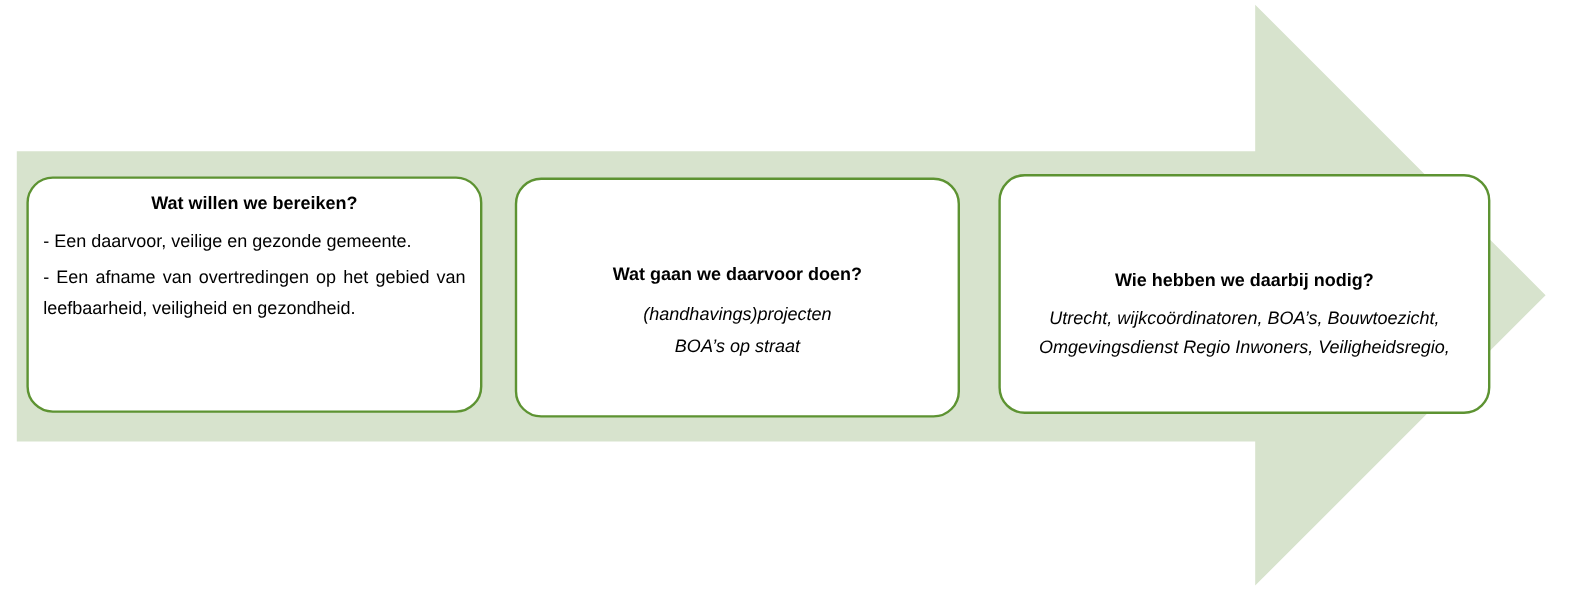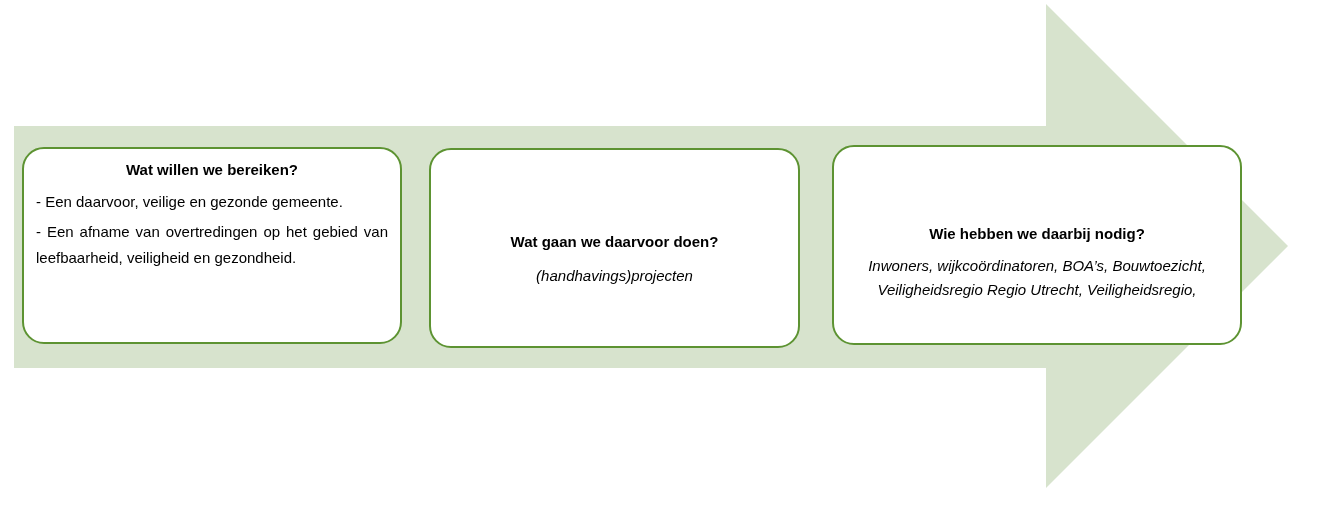--- a/index.html
+++ b/index.html
@@ -135,22 +135,23 @@
 
     <div class="stage-box" id="box-doelen">
       <div class="box-title">Wat willen we bereiken?</div>
       <p class="box-line justified"> -  Een daarvoor, veilige en gezonde gemeente.</p>
       <p class="box-line justified"> -  Een afname van overtredingen op het gebied van leefbaarheid, veiligheid en gezondheid.</p>
     </div>
 
     <div class="stage-box centered-content" id="box-acties">
       <div class="box-title">Wat gaan we daarvoor doen?</div>
       <p class="box-line centered">(handhavings)projecten</p>
+      <p class="box-line centered">BOA’s op straat</p>
     </div>
 
     <div class="stage-box centered-content" id="box-partners">
       <div class="box-title">Wie hebben we daarbij nodig?</div>
-      <p class="box-line centered tight">Inwoners, wijkcoördinatoren, BOA’s, Bouwtoezicht,</p>
-      <p class="box-line centered tight">Veiligheidsregio Regio Utrecht, Veiligheidsregio,</p>
+      <p class="box-line centered tight">Utrecht, wijkcoördinatoren, BOA’s, Bouwtoezicht,</p>
+      <p class="box-line centered tight">Omgevingsdienst Regio Inwoners, Veiligheidsregio,</p>
     </div>
 
   </div>
 </div>
 
 </body></html>

